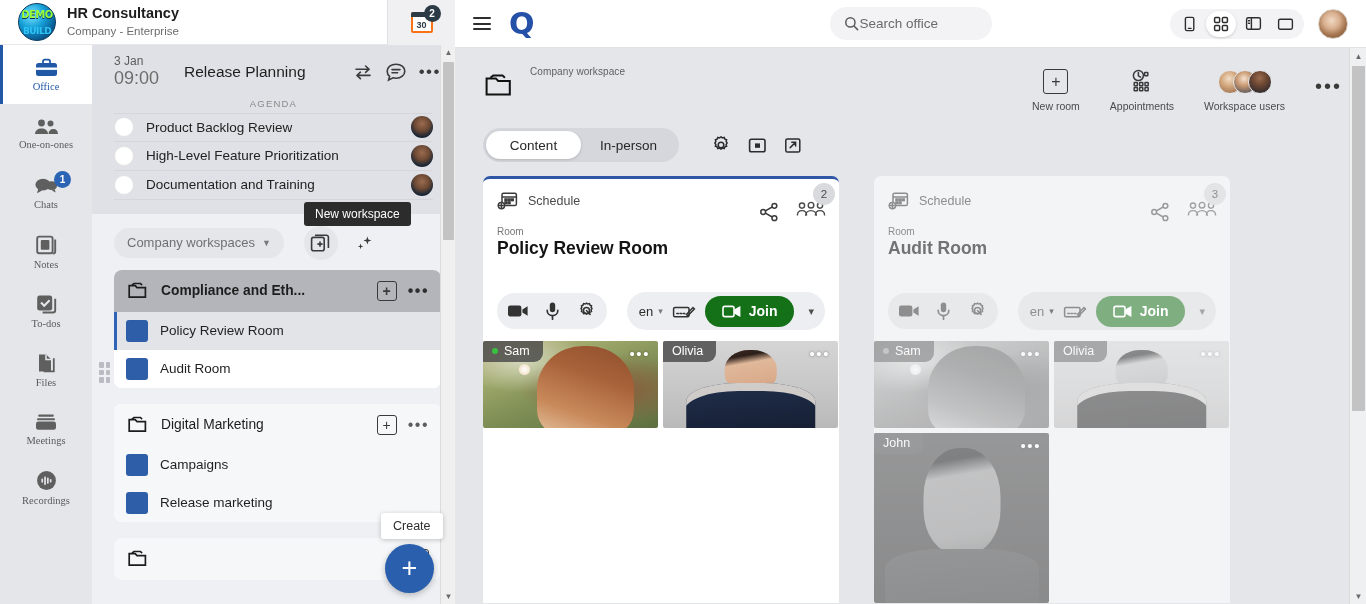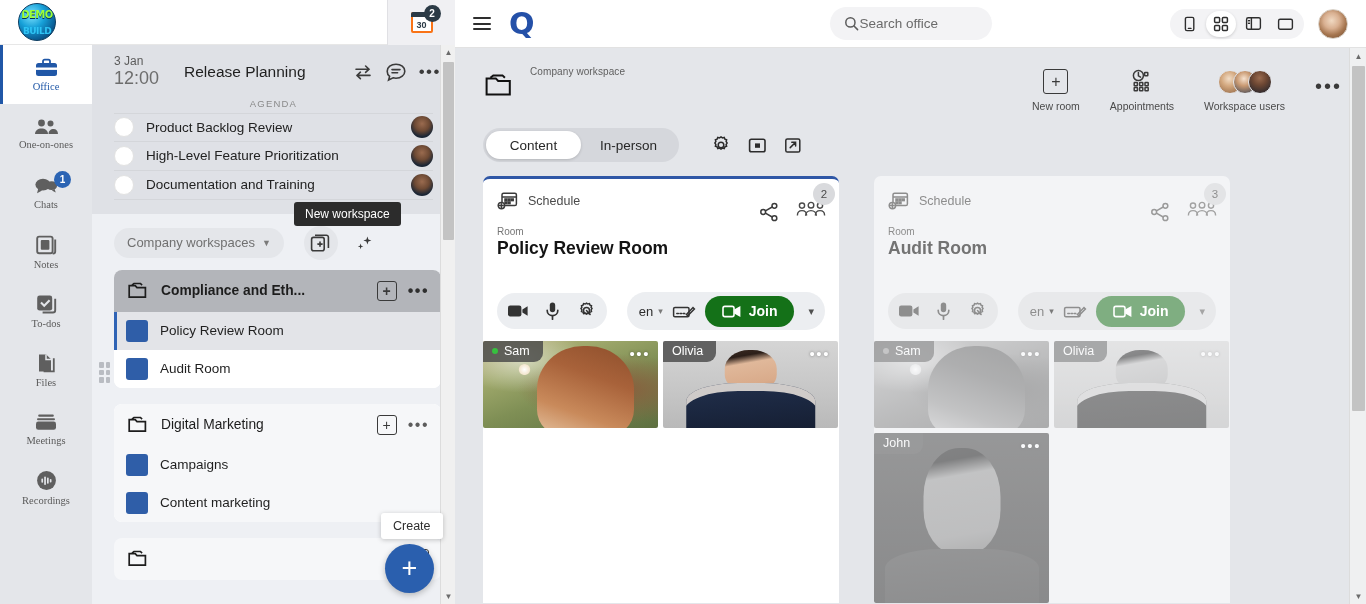--- a/index.html
+++ b/index.html
@@ -124,21 +124,21 @@
   .caret { font-size: 9px; color: #7a7a7a; }
   .ws-btn {
     width: 34px; height: 34px; border-radius: 50%; background: #e4e6ea;
     display: flex; align-items: center; justify-content: center; cursor: pointer; margin-left: 12px;
   }
   .spark { color: #3a3a3a; cursor: pointer; margin-left: 8px; }
   .tooltip {
     position: absolute; background: #2c2c2c; color: #fff; font-size: 12px;
     padding: 5px 11px; border-radius: 3px; white-space: nowrap; z-index: 40;
   }
-  .tt-newws { top: -12px; left: 202px; }
+  .tt-newws { top: -12px; left: 212px; }
 
   
   .ws-scroll { padding: 0 14px 0 22px; position: relative; }
   .ws-group { border-radius: 8px; overflow: hidden; margin-bottom: 16px; background: #fff; }
   .ws-group.sel .grp-head { background: #b3b5ba; font-weight: 700; }
   .grp-head {
     height: 42px; display: flex; align-items: center; gap: 11px; padding: 0 12px;
     background: #f6f7f9; cursor: pointer;
   }
   .grp-name { flex: 1; font-size: 13.8px; color: #1d1d1d; }
@@ -376,20 +376,24 @@
 </style>
 </head>
 <body>
 
 <div class="app">
 
   <div class="left-col">
 
     <div class="brand-bar">
       <div class="brand-logo"></div>
+      <div class="brand-text">
+        <div class="brand-title">HR Consultancy</div>
+        <div class="brand-sub">Company - Enterprise</div>
+      </div>
       <div class="brand-right">
         <div class="cal-wrap">
           <div class="cal-ico">30</div>
           <div class="cal-badge">2</div>
         </div>
       </div>
     </div>
 
     <div class="rail">
       <div class="rail-item active">
@@ -471,21 +475,21 @@
         <div class="rail-label">Recordings</div>
       </div>
     </div>
 
     <div class="panel">
 
       <div class="agenda-box">
         <div class="agenda-head">
           <div class="ag-date">
             <div class="ag-day">3 Jan</div>
-            <div class="ag-time">12:00</div>
+            <div class="ag-time">09:00</div>
           </div>
           <div class="ag-title">Release Planning</div>
           <svg class="ag-ico" width="20" height="16" viewBox="0 0 20 16" fill="none" stroke="currentColor" stroke-width="1.6" stroke-linecap="round">
             <path d="M3 5.2h13M12.6 2l3.4 3.2-3.4 3.2"></path>
             <path d="M17 11.4H4M7.4 8.2L4 11.4l3.4 3.2"></path>
           </svg>
           <svg class="ag-ico" width="22" height="20" viewBox="0 0 22 20" fill="none" stroke="currentColor" stroke-width="1.6">
             <path d="M11 2.2c5 0 8.8 3.1 8.8 7s-3.8 7-8.8 7c-1 0-2-.1-2.9-.4L3.6 18l1-3.6C2.9 13.1 2.2 11.3 2.2 9.2c0-3.9 3.8-7 8.8-7z"></path>
             <path d="M7 7.6h8M7 10.8h5.6" stroke-linecap="round"></path>
           </svg>
@@ -560,21 +564,21 @@
             <div class="grp-name">Digital Marketing</div>
             <div class="grp-plus">+</div>
             <div class="grp-dots">•••</div>
           </div>
           <div class="room-row">
             <div class="room-sw"></div>
             <span>Campaigns</span>
           </div>
           <div class="room-row">
             <div class="room-sw"></div>
-            <span>Content marketing</span>
+            <span>Release marketing</span>
           </div>
         </div>
 
         <div class="ws-group dim">
           <div class="grp-head">
             <svg width="24" height="20" viewBox="0 0 24 20" fill="none" stroke="#1d1d1d" stroke-width="1.7">
               <path d="M3.2 4.6h6l1.8 2h8.4v9.6H3.2z"></path>
               <path d="M6 4.2l2-1.7h6.4l1.7 1.6"></path>
             </svg>
             <div class="grp-name"></div>

